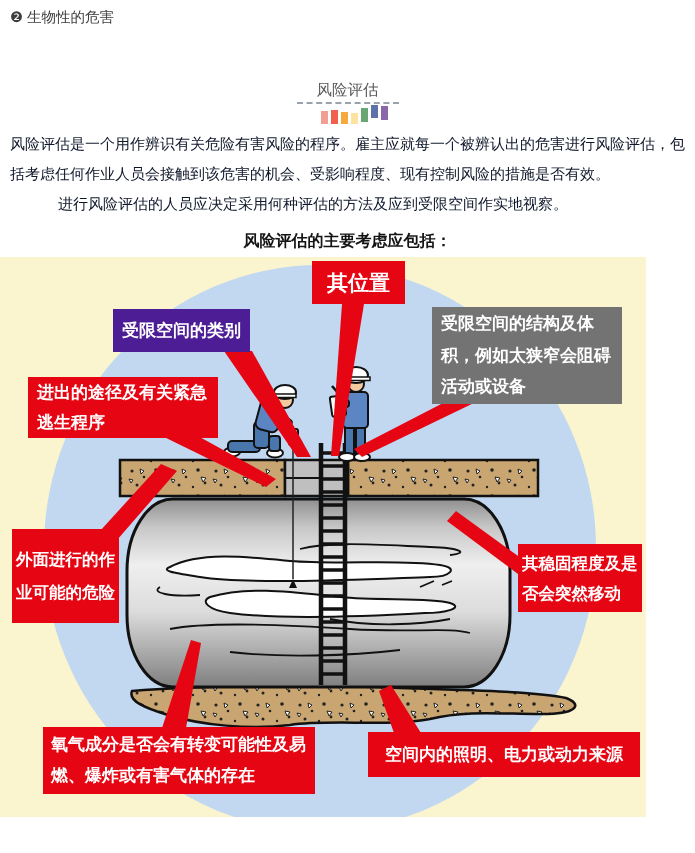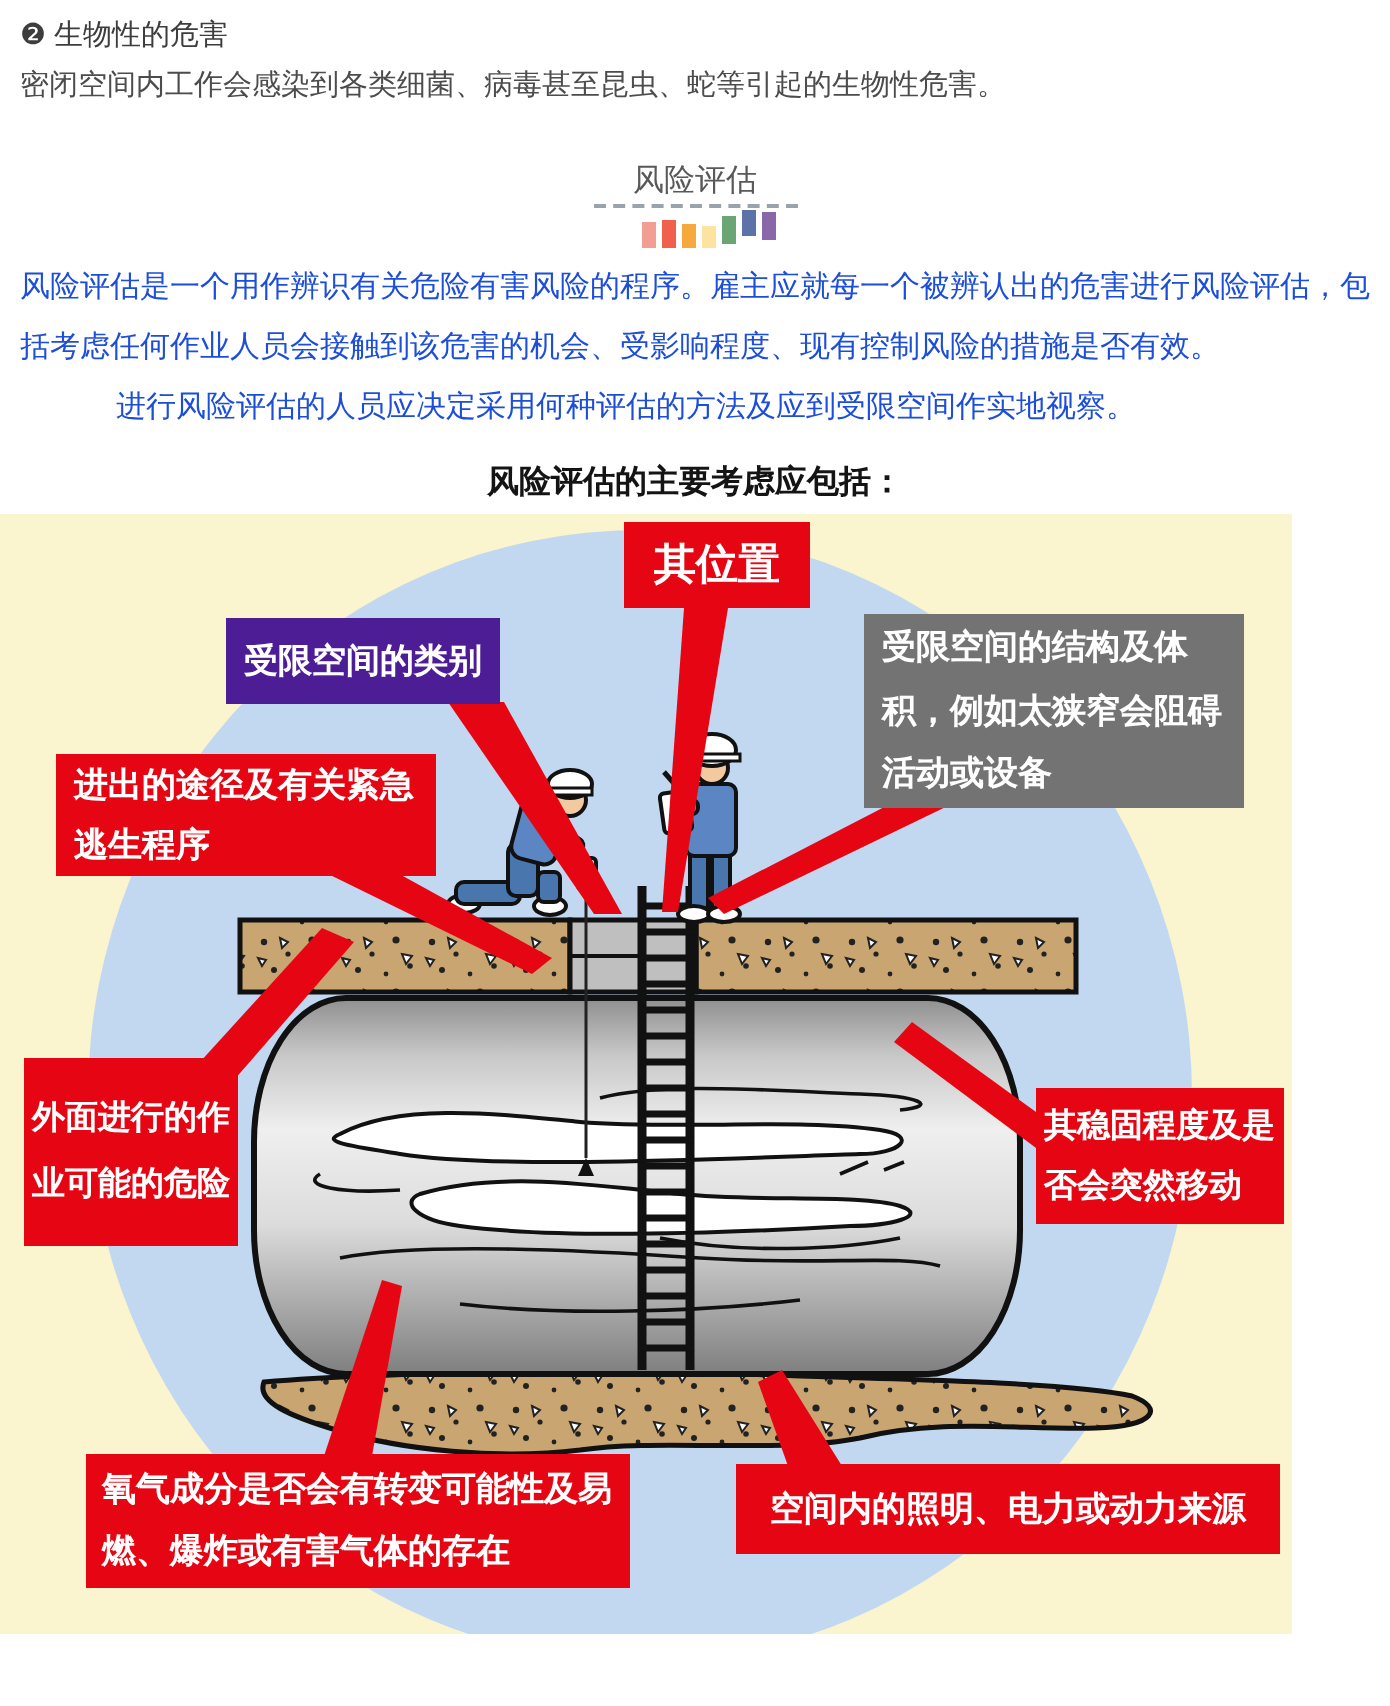--- a/index.html
+++ b/index.html
@@ -5,21 +5,21 @@
   html,body{margin:0;padding:0;background:#fff;}
   .page{position:relative;width:695px;height:817px;background:#ffffff;overflow:hidden;
         font-family:Liberation Sans, sans-serif;}
   .abs{position:absolute;}
   .heading{left:10px;top:8px;font-size:14.5px;color:#3d3d3d;}
   .heading-body{left:10px;top:33px;font-size:14.5px;color:#4c4c4c;}
   .sec-title{left:0;top:80px;width:695px;text-align:center;font-size:15.5px;color:#595959;}
   .dashes{left:297px;top:102px;width:102px;border-top:2px dashed #9aa3ab;height:0;}
   .bars{left:321px;top:103px;height:21px;display:flex;align-items:flex-end;gap:3px;}
   .bars span{display:block;width:7px;}
-  .para{left:10px;width:678px;font-size:15px;line-height:30px;color:#1d4ed8;}
+  .para{left:10px;width:678px;font-size:15px;line-height:30px;color:#0f172a;}
   .para.p1{top:129px;}
   .para.p2{top:189px;margin-left:48px;}
   .fig-title{left:0;top:231px;width:695px;text-align:center;font-size:16px;font-weight:bold;color:#141414;}
   .figure{left:0;top:257px;width:646px;height:566px;overflow:hidden;}
   .ellipse{left:44px;top:8px;width:552px;height:566px;border-radius:50%;}
   .scene{left:0;top:0;width:646px;height:566px;}
   .callout{position:absolute;color:#ffffff;font-weight:bold;z-index:5;
            font-size:17px;line-height:30px;text-align:left;}
   .c-center{display:flex;align-items:center;justify-content:center;text-align:center;}
   .co-location{left:312px;top:4px;width:93px;height:43px;font-size:21px;}
@@ -30,21 +30,20 @@
   .co-stability{left:518px;top:287px;width:116px;padding:4px 4px;font-size:16.5px;line-height:30px;}
   .co-oxygen{left:43px;top:470px;width:256px;padding:3px 8px;line-height:30.5px;}
   .co-lighting{left:368px;top:475px;width:272px;height:45px;}
 </style>
 </head>
 <body>
 
 <div class="page">
 
   <div class="abs heading">❷ 生物性的危害</div>
-  <div class="abs heading-body">密闭空间内工作会感染到各类细菌、病毒甚至昆虫、蛇等引起的生物性危害。</div>
 
   <div class="abs sec-title">风险评估</div>
   <div class="abs dashes"></div>
   <div class="abs bars">
     <span style="height: 13px; background: rgb(242, 158, 146);"></span>
     <span style="height: 14px; background: rgb(240, 96, 77);"></span>
     <span style="height: 12px; background: rgb(246, 169, 60);"></span>
     <span style="height: 11px; background: rgb(252, 227, 160);"></span>
     <span style="height: 14px; margin-bottom: 2px; background: rgb(106, 166, 116);"></span>
     <span style="height: 13px; margin-bottom: 6px; background: rgb(91, 115, 168);"></span>

